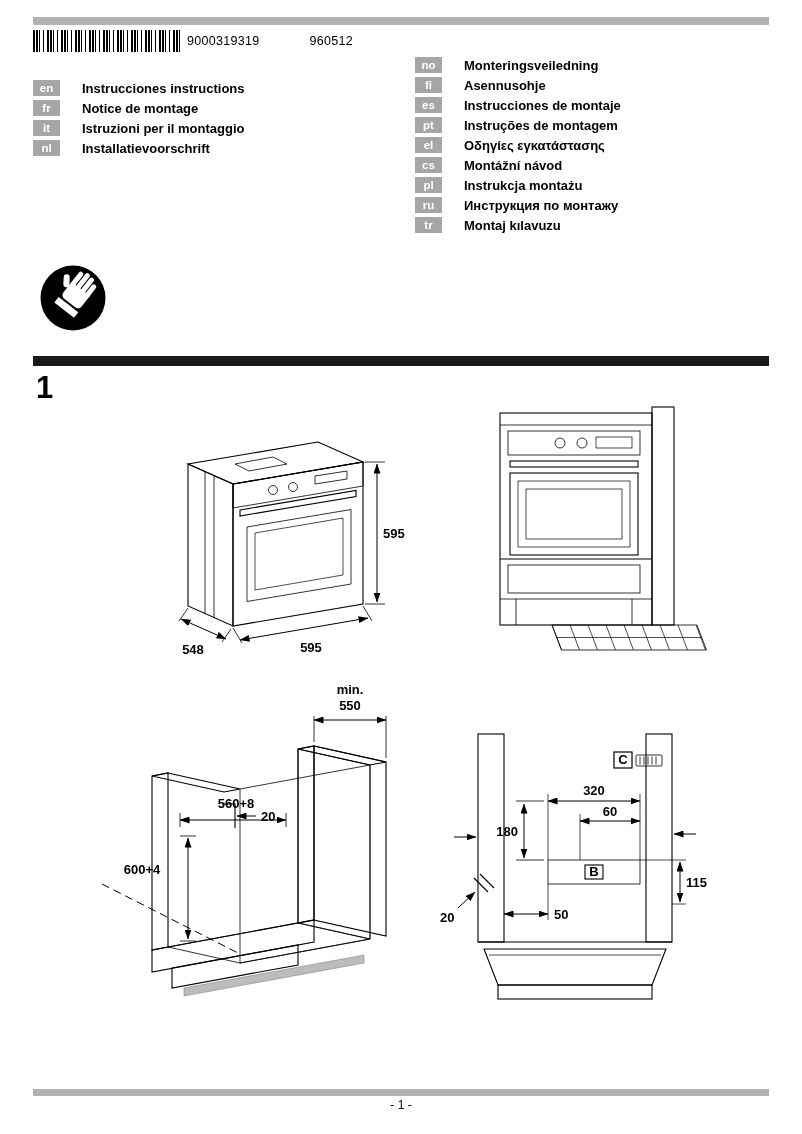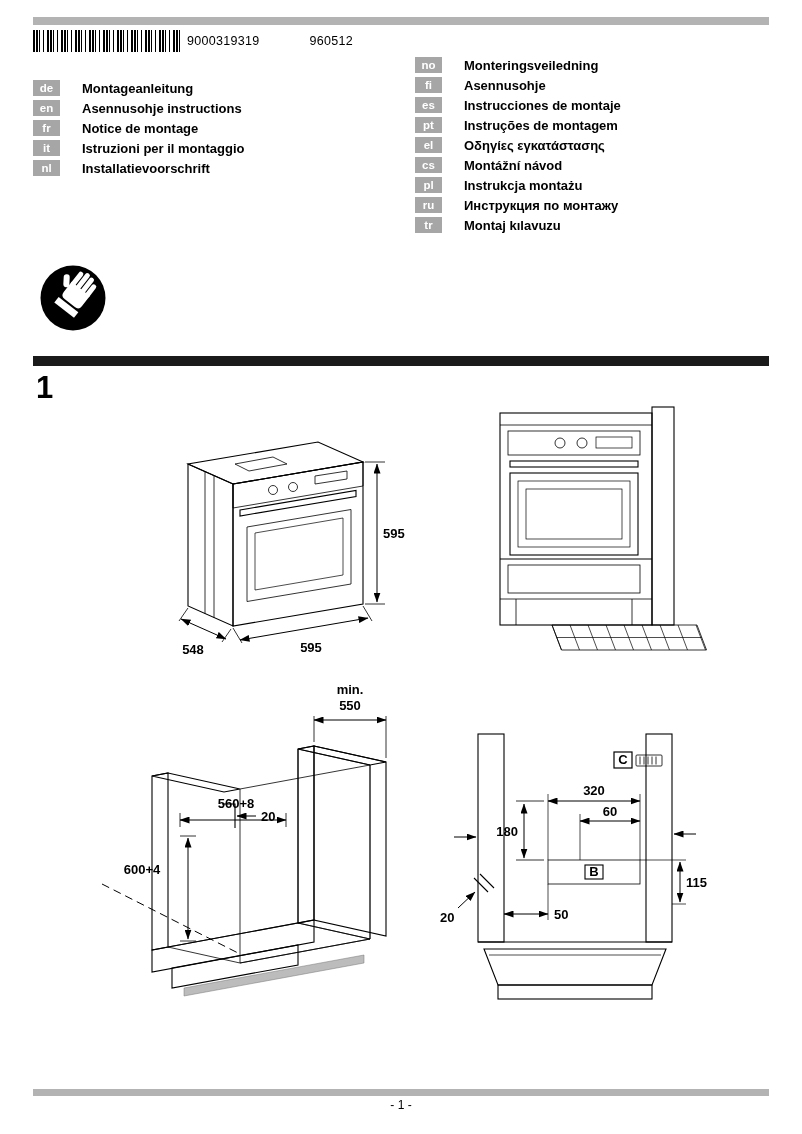--- a/index.html
+++ b/index.html
@@ -41,26 +41,22 @@
   <div class="hbar" id="topbar"></div>
 
   <div class="barcode-row">
     <div class="barcode"></div>
     <span class="barcode-num">9000319319</span>
     <span class="barcode-code">960512</span>
   </div>
 
   <div class="lang-col" id="langs-left">
     <div class="lang-row">
-        <span class="lang-tag">de</span>
-        <span class="lang-label">Montageanleitung</span>
-      </div>
-    <div class="lang-row">
         <span class="lang-tag">en</span>
-        <span class="lang-label">Asennusohje instructions</span>
+        <span class="lang-label">Instrucciones instructions</span>
       </div>
     <div class="lang-row">
         <span class="lang-tag">fr</span>
         <span class="lang-label">Notice de montage</span>
       </div>
     <div class="lang-row">
         <span class="lang-tag">it</span>
         <span class="lang-label">Istruzioni per il montaggio</span>
       </div>
     <div class="lang-row">

